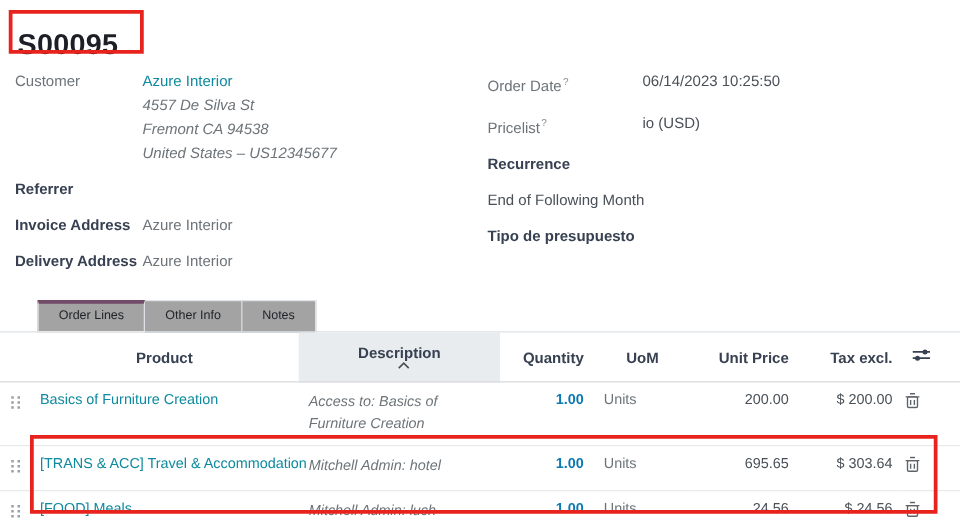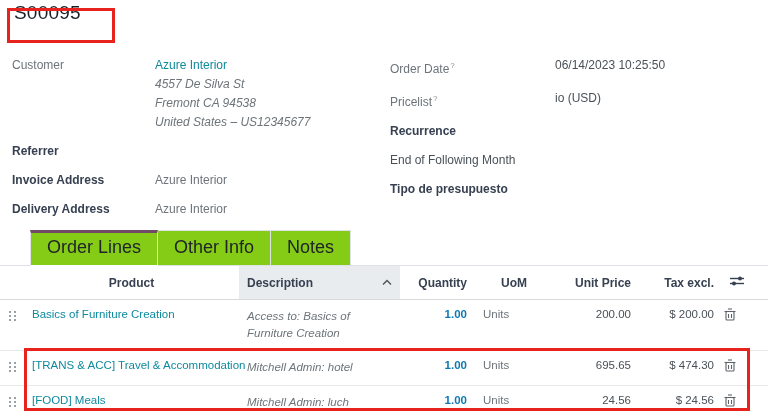--- a/index.html
+++ b/index.html
@@ -14,58 +14,58 @@
     --row-border:#e8eaec;
     --th-bg:#e9ecef;
     --title-color:#1c2026;
   }
   *{box-sizing:border-box;}
   html,body{margin:0;padding:0;background:#fff;}
   body{font-family:"Liberation Sans",sans-serif;color:var(--dark);}
   .page{position:relative;width:768px;height:417px;background:#fff;overflow:hidden;}
 
   
-  .title{position:absolute;left:14px;top:2px;font-size:19px;font-weight:400;color:var(--title-color);letter-spacing:.2px;}
+  .title{position:absolute;left:14px;top:22px;font-size:23px;font-weight:700;color:var(--title-color);letter-spacing:.2px;}
 
   
   .left-col{position:absolute;left:12px;top:56px;width:366px;}
   .right-col{position:absolute;left:390px;top:56px;width:372px;}
-  .field{display:flex;align-items:flex-start;margin-bottom:10px;line-height:19px;font-size:12px;gap:41px;}
+  .field{display:flex;align-items:flex-start;margin-bottom:10px;line-height:19px;font-size:12px;}
   .left-col .field .lbl{width:102px;flex:0 0 102px;}
   .right-col .field .lbl{width:124px;flex:0 0 124px;}
   .lbl{color:var(--muted);}
   .lbl.bold{color:var(--dark);font-weight:700;}
   .lbl sup{font-size:8px;color:#8a9095;margin-left:1px;}
   .val{color:var(--value);}
   .val.muted{color:var(--muted);}
   .val a, .link{color:var(--link-teal);text-decoration:none;cursor:pointer;}
   .addr{color:var(--muted);line-height:19px;font-style:italic;}
 
   
   .tabs{position:absolute;left:0;top:235px;width:768px;display:flex;align-items:flex-end;padding-left:30px;border-bottom:1px solid var(--border);height:31px;}
-  .tab{font-size:18px;color:#212529;padding:6px 16px 7px;border:1px solid var(--border);border-bottom:none;margin-bottom:-1px;background:#84cc16;cursor:pointer;}
+  .tab{font-size:10px;color:#212529;padding:6px 16px 7px;border:1px solid var(--border);border-bottom:none;margin-bottom:-1px;background:#a3a3a3;cursor:pointer;}
   .tab.active{border-top:3px solid var(--tab-accent);padding-top:4px;border-bottom:1px solid #fff;}
   .tab + .tab{border-left:none;}
   .tab:not(.active){border-top:1px solid var(--border);border-bottom:1px solid var(--border);}
 
   
   .order-table{position:absolute;left:0;top:266px;width:768px;border-collapse:collapse;table-layout:fixed;font-size:11.5px;}
   .order-table col.c-handle{width:24px;}
   .order-table col.c-product{width:215px;}
   .order-table col.c-desc{width:161px;}
   .order-table col.c-qty{width:75px;}
   .order-table col.c-uom{width:78px;}
   .order-table col.c-price{width:86px;}
   .order-table col.c-tax{width:83px;}
   .order-table col.c-trash{width:24px;}
   .order-table col.c-spare{width:22px;}
   .order-table th{font-size:12px;font-weight:700;color:var(--dark);text-align:center;padding:9px 8px;border-bottom:1px solid #d8dadd;white-space:nowrap;}
   .order-table th.num, .order-table td.num{text-align:right;}
   .order-table th.th-desc{background:var(--th-bg);}
-  .th-desc-inner{display:flex;align-items:center;justify-content:space-between;}
+  .th-desc-inner{display:flex;align-items:center;justify-content:space-between;flex-direction:column;}
   .order-table td{padding:8px 8px;vertical-align:top;border-bottom:1px solid var(--row-border);color:var(--value);}
   td.cell-product{color:var(--link-teal);white-space:nowrap;overflow:visible;cursor:pointer;}
   td.cell-desc{color:var(--muted);line-height:17px;font-style:italic;}
   td.cell-qty{color:var(--qty-blue);font-weight:600;}
   td.cell-uom{color:var(--muted);}
   td.cell-handle{padding-top:10px;}
   td.cell-trash{padding-left:2px;padding-right:2px;}
 
   .icon-btn{cursor:pointer;display:inline-block;line-height:0;}
   .caret-icon{margin-left:6px;display:inline-block;line-height:0;}
@@ -227,21 +227,21 @@
                   <rect x="6" y="9" width="2" height="2"></rect>
                 </g>
               </svg>
           </span>
         </td>
         <td class="cell-product">[TRANS &amp; ACC] Travel &amp; Accommodation</td>
         <td class="cell-desc">Mitchell Admin: hotel</td>
         <td class="num cell-qty">1.00</td>
         <td class="cell-uom">Units</td>
         <td class="num">695.65</td>
-        <td class="num">$ 474.30</td>
+        <td class="num">$ 303.64</td>
         <td class="cell-trash">
           <span class="icon-btn">
             <svg width="12" height="13" viewBox="0 0 12 13">
                 <g fill="none" stroke="#5f6368" stroke-width="1.1">
                   <rect x="2" y="3.5" width="8" height="8.5" rx="1"></rect>
                   <line x1="0.5" y1="3.5" x2="11.5" y2="3.5"></line>
                   <line x1="4" y1="1" x2="8" y2="1"></line>
                   <line x1="4.5" y1="6" x2="4.5" y2="10"></line>
                   <line x1="7.5" y1="6" x2="7.5" y2="10"></line>
                 </g>

